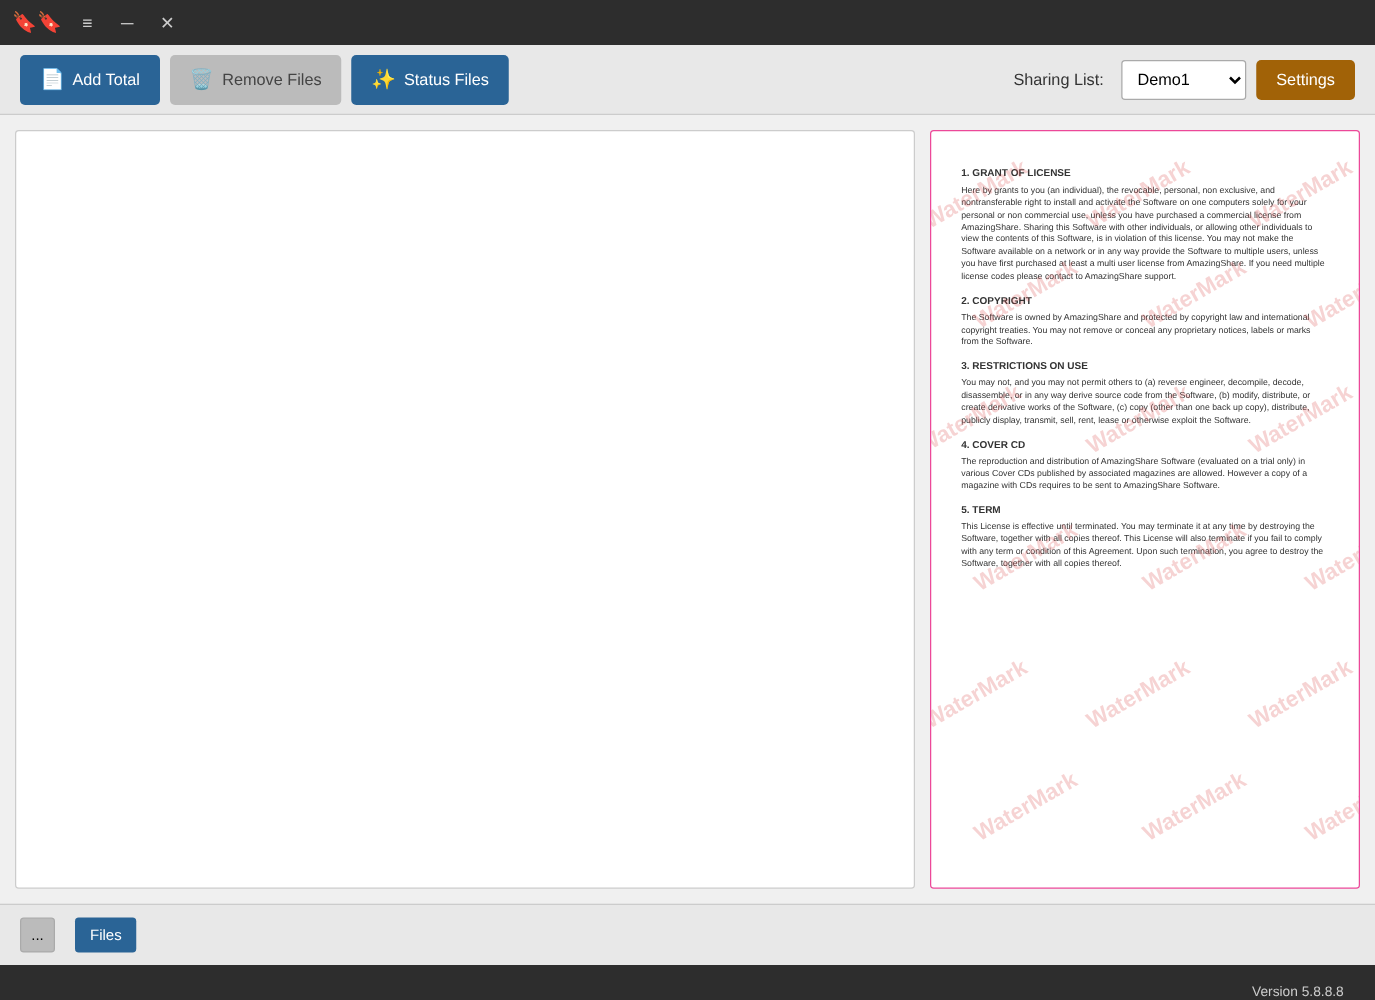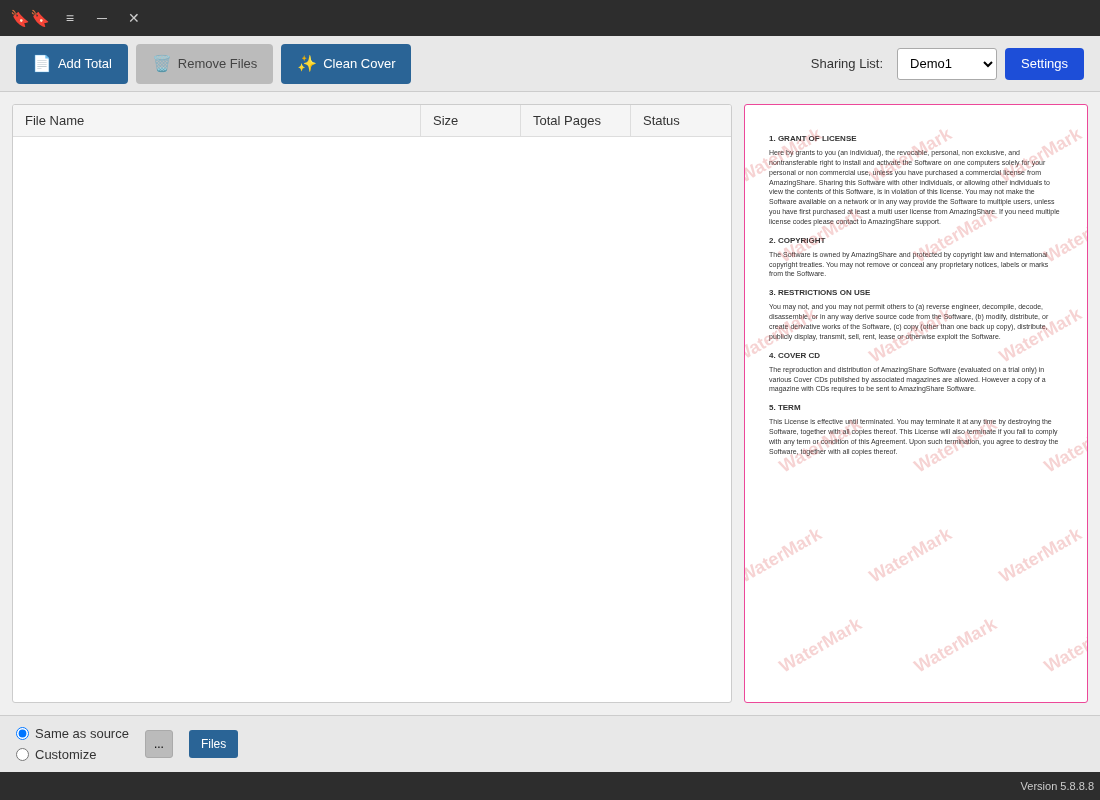--- a/index.html
+++ b/index.html
@@ -106,21 +106,21 @@
       height: 32px;
       padding: 0 8px;
       border: 1px solid #aaa;
       border-radius: 3px;
       background: white;
       font-size: 13px;
       cursor: pointer;
       min-width: 100px;
     }
     .btn-settings {
-      background: #1d4ed8;
+      background: #a16207;
       color: white;
       border: none;
       border-radius: 4px;
       padding: 6px 16px;
       cursor: pointer;
       font-size: 13px;
       height: 32px;
     }
 
     
@@ -309,23 +309,23 @@
       cursor: not-allowed;
       font-size: 15px;
       font-weight: 500;
     }
 
     
     .statusbar {
       background: #2d2d2d;
       height: 28px;
       display: flex;
-      align-items: center;
+      align-items: flex-end;
       justify-content: flex-end;
-      padding: 0 6px;
+      padding: 0 25px;
       flex-shrink: 0;
     }
     .version-text {
       color: #ccc;
       font-size: 11px;
     }
     .icon-logo::before {
       content: '🔖';
       font-size: 16px;
     }
@@ -346,41 +346,35 @@
   <button class="btn-add">
     <span style="font-size:16px;">📄</span>
     <span>Add Total</span>
   </button>
   <button class="btn-remove">
     <span style="font-size:16px;">🗑️</span>
     <span>Remove Files</span>
   </button>
   <button class="btn-clean">
     <span style="font-size:16px;">✨</span>
-    <span>Clean Cover</span>
+    <span>Status Files</span>
   </button>
   <div class="toolbar-spacer"></div>
   <label class="template-label">Sharing List:</label>
   <select class="template-select">
     <option>Demo1</option>
     <option>Demo2</option>
     <option>Demo3</option>
   </select>
   <button class="btn-settings">Settings</button>
 </div>
 
 <div class="main-content">
 
   <div class="file-panel">
-    <div class="file-table-header">
-      <div class="col-name">File Name</div>
-      <div class="col-size">Size</div>
-      <div class="col-pages">Total Pages</div>
-      <div class="col-status">Status</div>
-    </div>
     <div class="file-table-body">
     </div>
   </div>
 
   <div class="preview-panel">
     <div class="preview-content">
       <div class="preview-document" id="preview-doc">
       <h4>1. GRANT OF LICENSE</h4>
           <p>Here by grants to you (an individual), the revocable, personal, non exclusive, and nontransferable right to install and activate the Software on one computers solely for your personal or non commercial use, unless you have purchased a commercial license from AmazingShare. Sharing this Software with other individuals, or allowing other individuals to view the contents of this Software, is in violation of this license. You may not make the Software available on a network or in any way provide the Software to multiple users, unless you have first purchased at least a multi user license from AmazingShare. If you need multiple license codes please contact to AmazingShare support.</p>
           <h4>2. COPYRIGHT</h4>
@@ -411,30 +405,20 @@
           <span class="watermark-text" style="top: 530px; left: 30px;">WaterMark</span>
           <span class="watermark-text" style="top: 530px; left: 165px;">WaterMark</span>
           <span class="watermark-text" style="top: 530px; left: 295px;">WaterMark</span>
         </div>
     </div>
   </div>
 
 </div>
 
 <div class="bottom-bar">
-  <div class="radio-group">
-    <label class="radio-item">
-      <input type="radio" name="output" checked="" style="">
-      <span class="radio-label">Same as source</span>
-    </label>
-    <label class="radio-item">
-      <input type="radio" name="output" style="">
-      <span class="radio-label">Customize</span>
-    </label>
-  </div>
   <button class="btn-browse">...</button>
   <button class="btn-open">Files</button>
   <div class="bottom-spacer"></div>
 </div>
 
 <div class="statusbar">
   <span class="version-text">Version 5.8.8.8</span>
 </div>
 
 </body></html>

